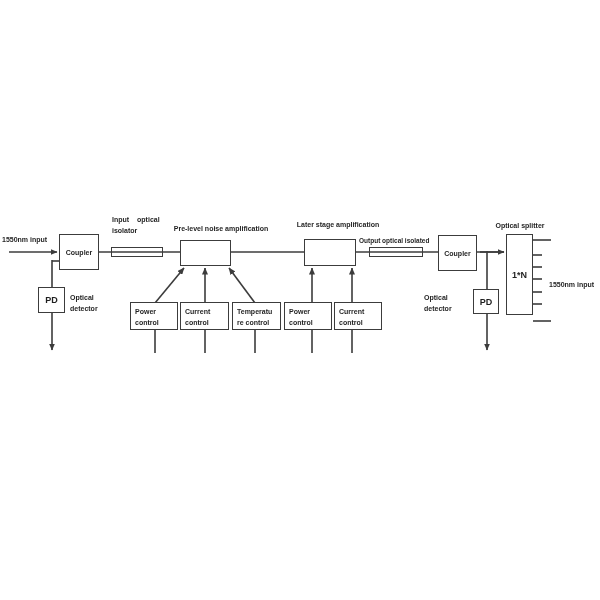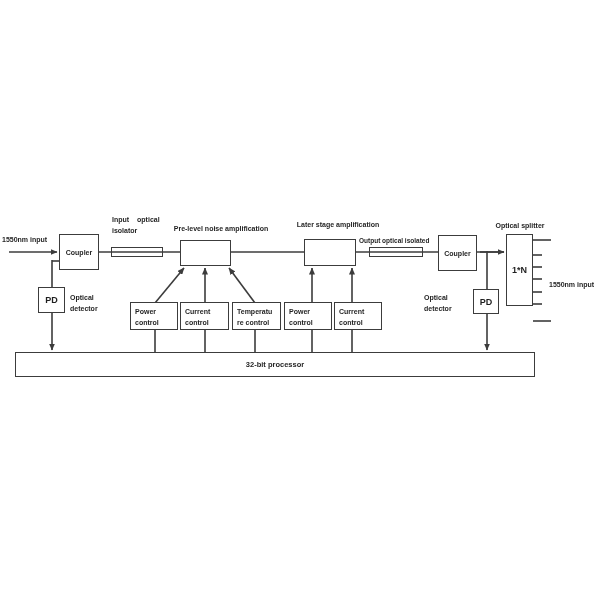--- a/index.html
+++ b/index.html
@@ -20,21 +20,21 @@
   }
   .lbl.center{text-align:center;}
   .two-line{line-height:11px;}
   
   #coupler-left   {left:59px;  top:234px; width:40px; height:36px;}
   #input-isolator {left:111px; top:247px; width:52px; height:10px;}
   #preamp-box     {left:180px; top:240px; width:51px; height:26px;}
   #lateramp-box   {left:304px; top:239px; width:52px; height:27px;}
   #output-isolator{left:369px; top:247px; width:54px; height:10px;}
   #coupler-right  {left:438px; top:235px; width:39px; height:36px;}
-  #splitter-box   {left:506px; top:234px; width:27px; height:72px; font-size:9px;}
+  #splitter-box   {left:506px; top:234px; width:27px; height:81px; font-size:9px;}
   #pd-left        {left:38px;  top:287px; width:27px; height:26px; font-size:9px; font-weight:600;}
   #pd-right       {left:473px; top:289px; width:26px; height:25px; font-size:9px; font-weight:600;}
   #processor-bar  {left:15px;  top:352px; width:520px; height:25px; font-size:7.5px;}
   
   .ctrl{
     position:absolute;top:302px;height:28px;border:1.5px solid #3c3c3c;background:#fff;
     box-sizing:border-box;font-size:7px;font-weight:700;line-height:11.5px;
     padding:2.5px 0 0 4px;white-space:nowrap;overflow:hidden;
   }
   #ctrl-1{left:130px;width:48px;}
@@ -101,21 +101,20 @@
 
   <div class="box" id="coupler-left">Coupler</div>
   <div class="box hollow" id="input-isolator"></div>
   <div class="box" id="preamp-box"></div>
   <div class="box" id="lateramp-box"></div>
   <div class="box hollow" id="output-isolator"></div>
   <div class="box" id="coupler-right">Coupler</div>
   <div class="box" id="splitter-box">1*N</div>
   <div class="box" id="pd-left">PD</div>
   <div class="box" id="pd-right">PD</div>
-  <div class="box" id="processor-bar">32-bit processor</div>
 
   <div class="ctrl" id="ctrl-1">
     <span>Power</span><br>
     <span>control</span>
   </div>
   <div class="ctrl" id="ctrl-2">
     <span>Current</span><br>
     <span>control</span>
   </div>
   <div class="ctrl" id="ctrl-3">

